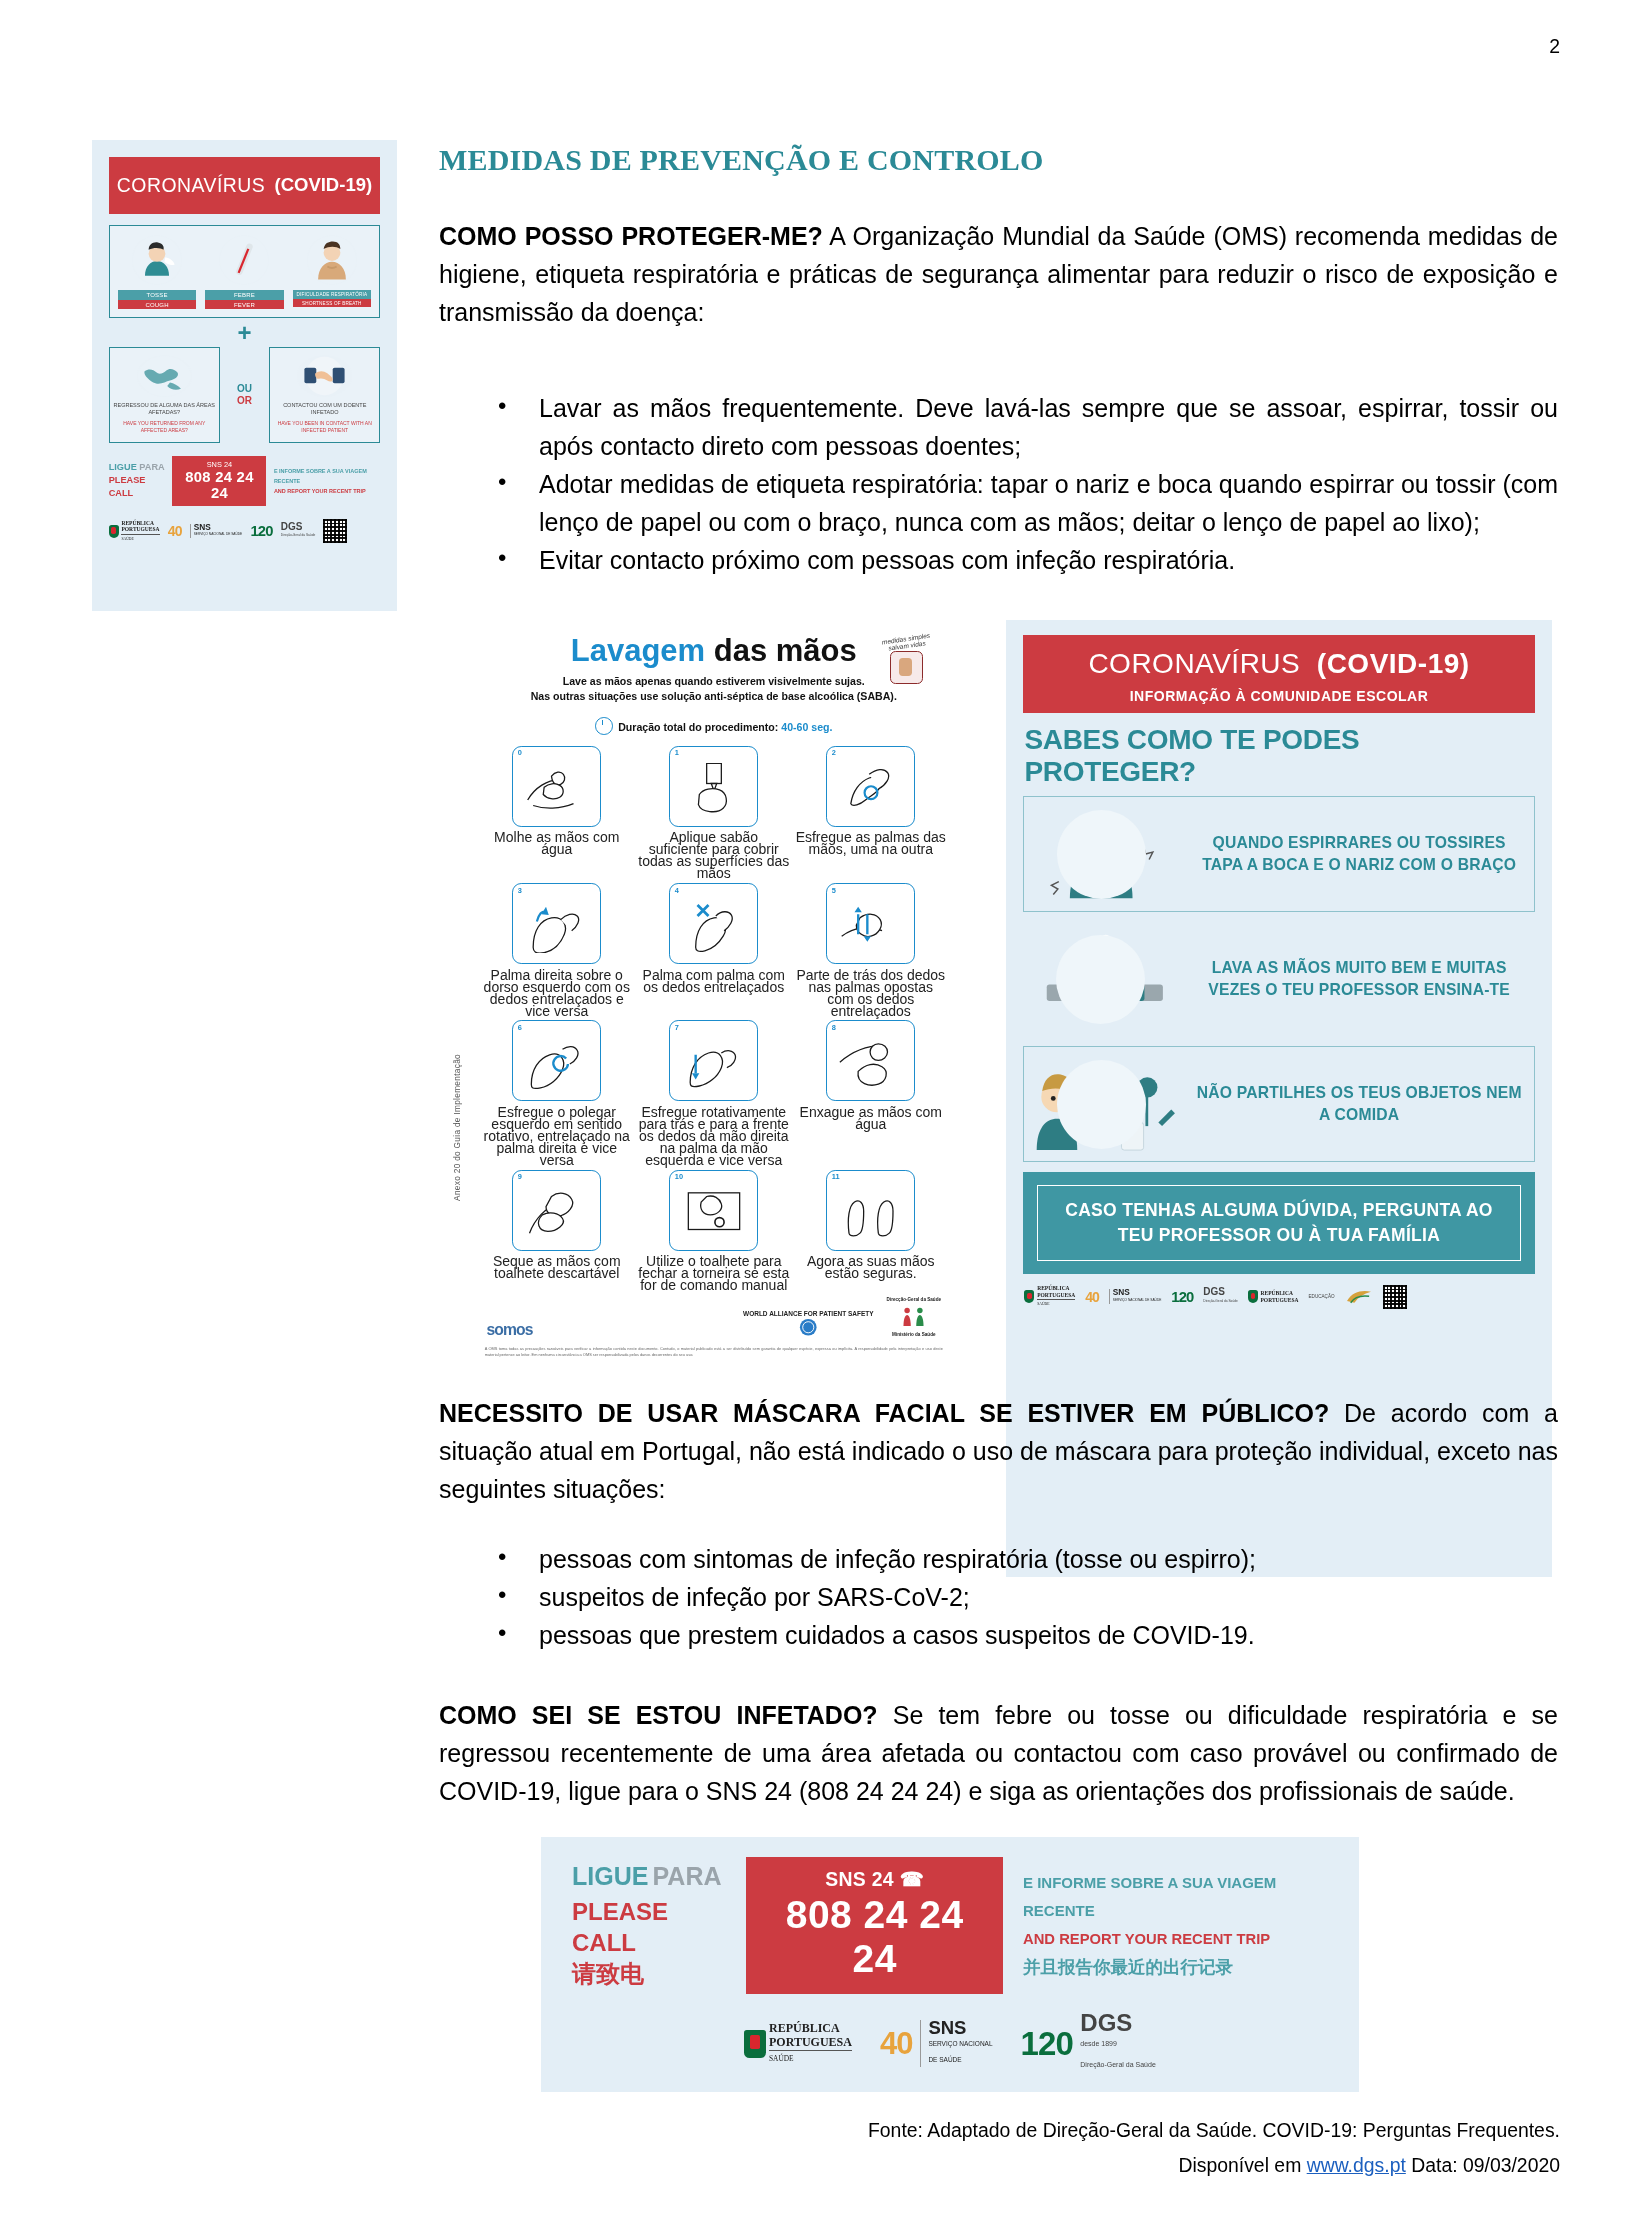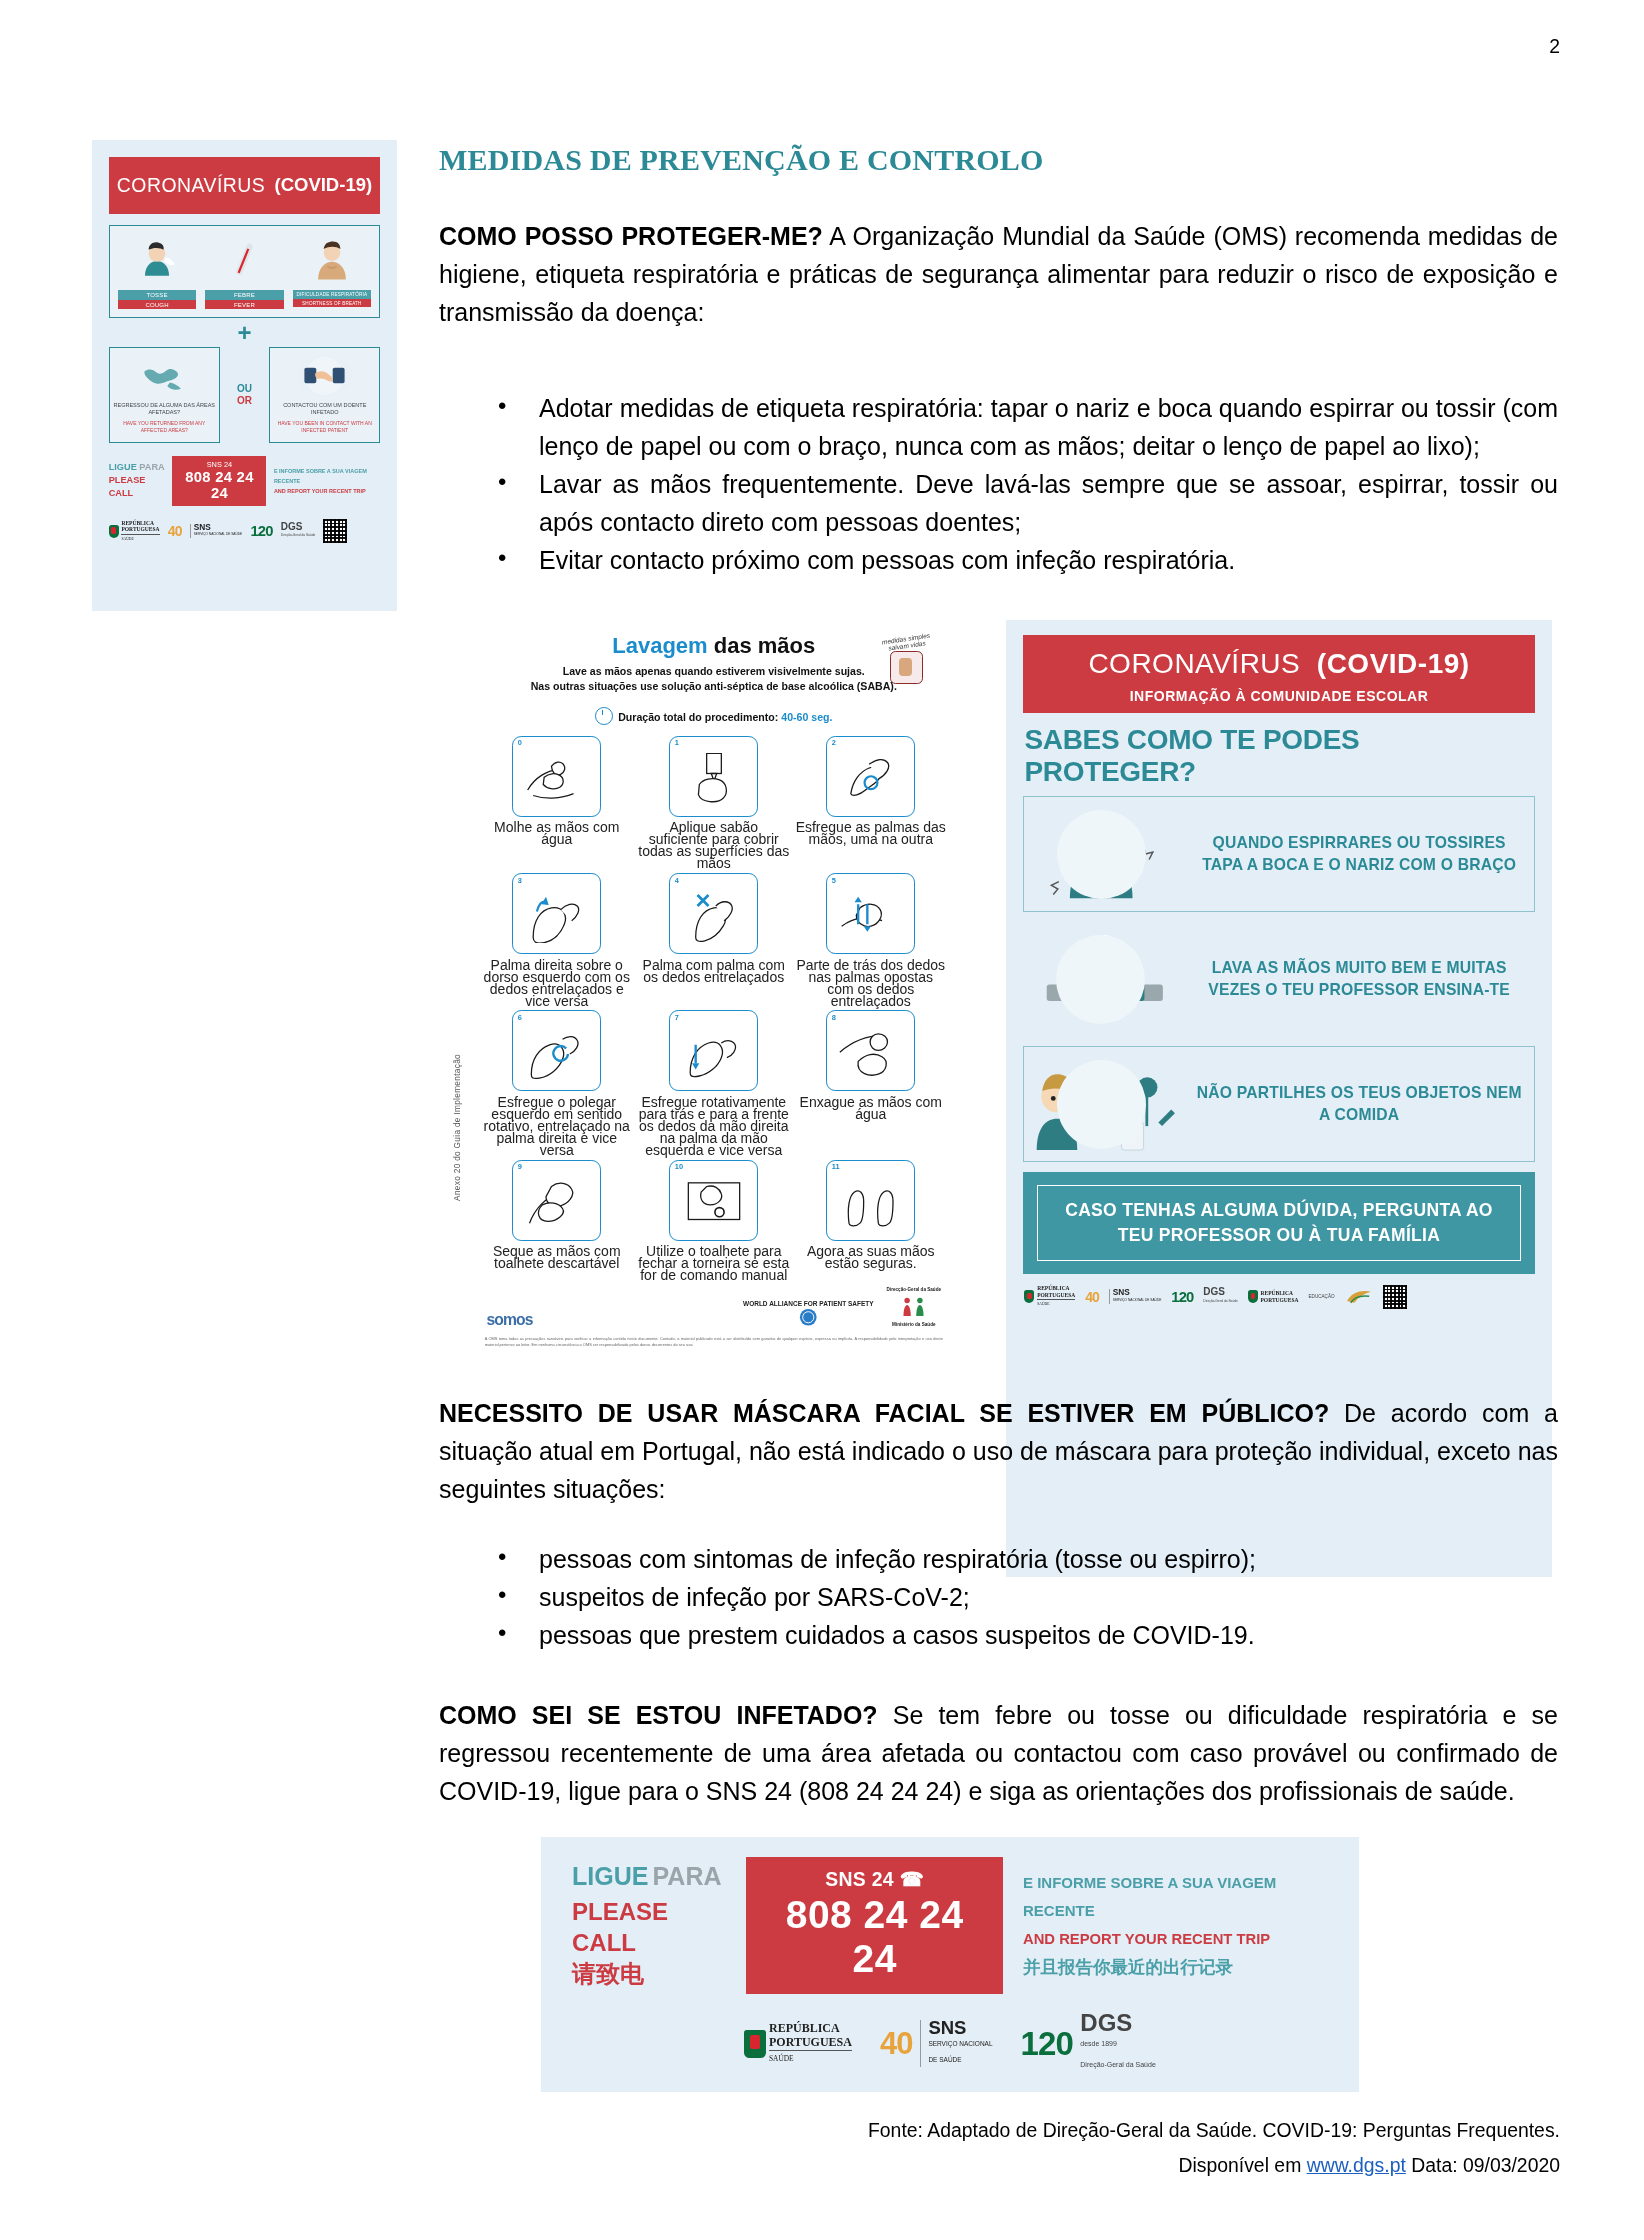--- a/index.html
+++ b/index.html
@@ -146,21 +146,21 @@
   
   .poster2{
     position:absolute; left:439px; top:620px;
     width:526px; height:748px;
     background:#ffffff;
     border:0;
     box-sizing:border-box;
     padding:7.4px 18.5px 7.4px 42px;
   }
   .p2-title{
-    text-align:center; font-size:22px; font-weight:bold; margin-top:5.5px;
+    text-align:center; font-size:31px; font-weight:bold; margin-top:5.5px;
   }
   .p2-title .blue{color:#1b8ccc;}
   .p2-title .dark{color:#111;}
   .p2-sub{
     text-align:center; font-size:10.6px; font-weight:bold; color:#111;
     line-height:14.8px; margin-top:5.5px;
   }
   .p2-dur{
     text-align:center; font-size:10.6px; font-weight:bold; color:#111;
     margin-top:13px;
@@ -413,22 +413,22 @@
       </div>
       <div class="qr"></div>
     </div>
   </div>
 
   <div class="para" style="left:439px; top:217px; width:1119px;">
     <b>COMO POSSO PROTEGER-ME?</b><span> A Organização Mundial da Saúde (OMS) recomenda medidas de higiene, etiqueta respiratória e práticas de segurança alimentar para reduzir o risco de exposição e transmissão da doença:</span>
   </div>
 
   <ul class="bullets" style="left:487px; top:389px; width:1071px;">
+    <li>Lavar as mãos frequentemente. Deve lavá-las sempre que se assoar, espirrar, tossir ou após contacto direto com pessoas doentes;</li>
     <li>Adotar medidas de etiqueta respiratória: tapar o nariz e boca quando espirrar ou tossir (com lenço de papel ou com o braço, nunca com as mãos; deitar o lenço de papel ao lixo);</li>
-    <li>Lavar as mãos frequentemente. Deve lavá-las sempre que se assoar, espirrar, tossir ou após contacto direto com pessoas doentes;</li>
     <li>Evitar contacto próximo com pessoas com infeção respiratória.</li>
   </ul>
 
   <div class="poster2">
     <div class="p2-title">
       <span class="blue">Lavagem</span>
       <span class="dark">das mãos</span>
     </div>
 
     <div class="p2-hdr-stamp">

